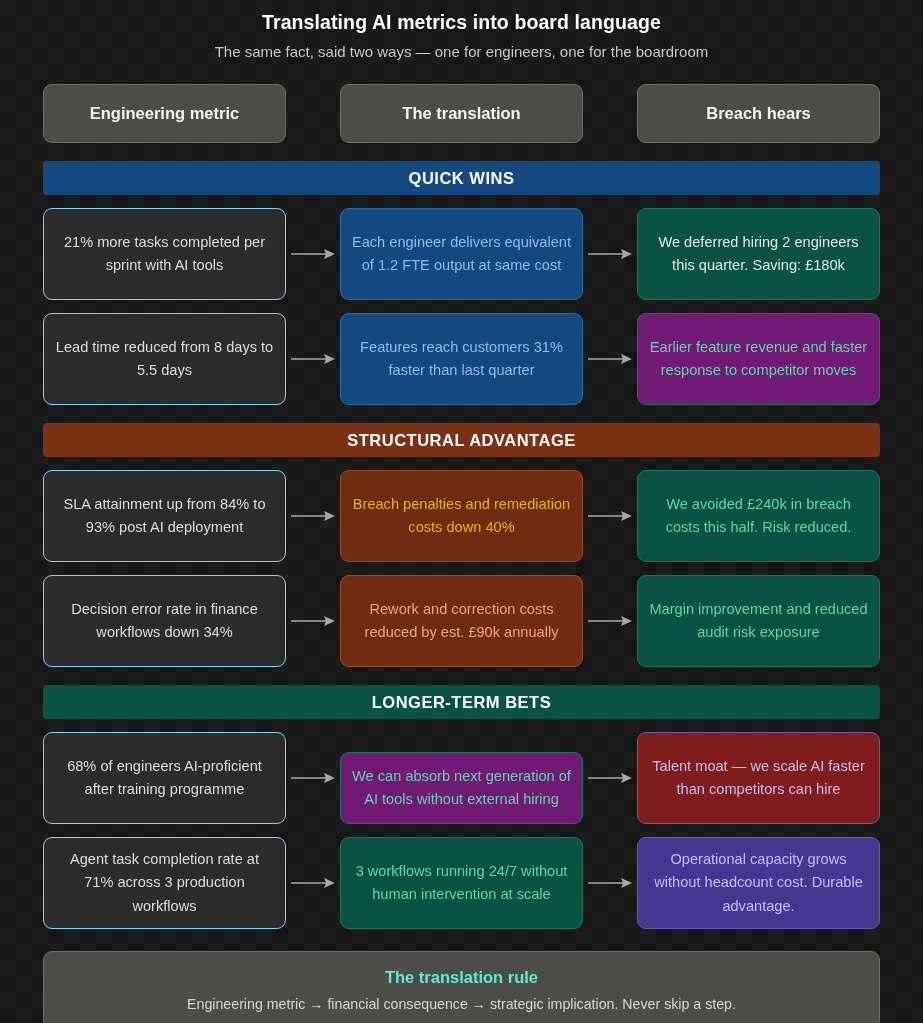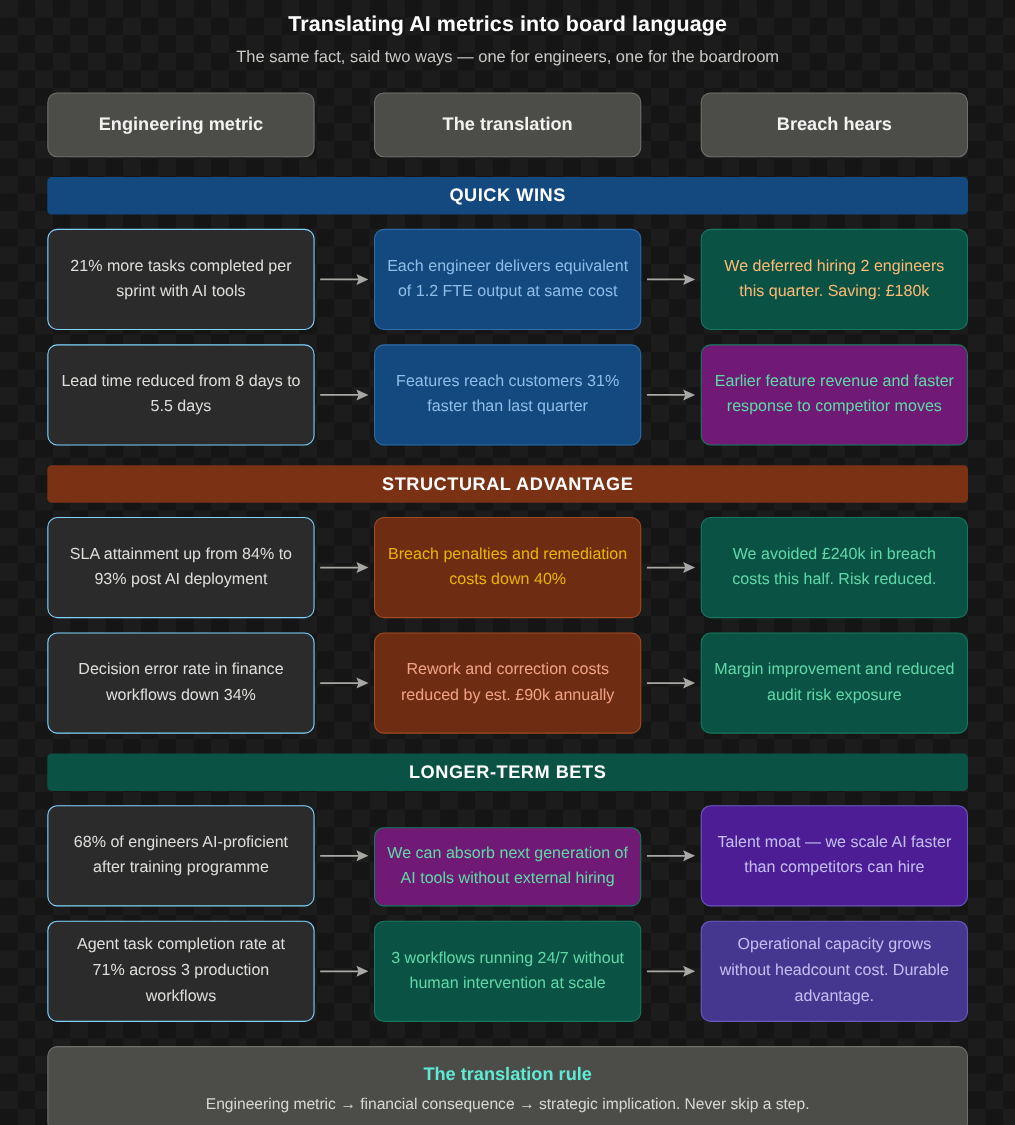--- a/index.html
+++ b/index.html
@@ -168,21 +168,21 @@
             <path d="M44 8 L33 3 L35 8 L33 13 Z" fill="#a8a8a4"></path>
           </svg>
         </div>
         <div class="cell accent" style="background: rgb(20, 73, 127); border-color: rgb(45, 106, 168); color: rgb(143, 188, 232);">Each engineer delivers equivalent of 1.2 FTE output at same cost</div>
         <div class="arrow">
           <svg width="44" height="16" viewBox="0 0 44 16" aria-hidden="true">
             <line x1="0" y1="8" x2="36" y2="8" stroke="#a8a8a4" stroke-width="1.6"></line>
             <path d="M44 8 L33 3 L35 8 L33 13 Z" fill="#a8a8a4"></path>
           </svg>
         </div>
-        <div class="cell accent" style="background: rgb(10, 82, 68); border-color: rgb(20, 120, 95); color: #fdba74;">We deferred hiring 2 engineers this quarter. Saving: £180k</div>
+        <div class="cell accent" style="background: rgb(10, 82, 68); border-color: rgb(20, 120, 95); color: #e5e5e5;">We deferred hiring 2 engineers this quarter. Saving: £180k</div>
       </div>
       <div class="row">
         <div class="cell metric">Lead time reduced from 8 days to 5.5 days</div>
         <div class="arrow">
           <svg width="44" height="16" viewBox="0 0 44 16" aria-hidden="true">
             <line x1="0" y1="8" x2="36" y2="8" stroke="#a8a8a4" stroke-width="1.6"></line>
             <path d="M44 8 L33 3 L35 8 L33 13 Z" fill="#a8a8a4"></path>
           </svg>
         </div>
         <div class="cell accent" style="background: rgb(20, 73, 127); border-color: rgb(45, 106, 168); color: rgb(143, 188, 232);">Features reach customers 31% faster than last quarter</div>
@@ -238,21 +238,21 @@
             <path d="M44 8 L33 3 L35 8 L33 13 Z" fill="#a8a8a4"></path>
           </svg>
         </div>
         <div class="cell accent" style="background: #701a75; border-color: rgb(20, 120, 95); color: rgb(94, 217, 166); margin-top: 20px;">We can absorb next generation of AI tools without external hiring</div>
         <div class="arrow">
           <svg width="44" height="16" viewBox="0 0 44 16" aria-hidden="true">
             <line x1="0" y1="8" x2="36" y2="8" stroke="#a8a8a4" stroke-width="1.6"></line>
             <path d="M44 8 L33 3 L35 8 L33 13 Z" fill="#a8a8a4"></path>
           </svg>
         </div>
-        <div class="cell accent" style="background: #4c1d95; border-color: rgb(106, 89, 189); color: rgb(195, 189, 240);">Talent moat — we scale AI faster than competitors can hire</div>
+        <div class="cell accent" style="background: #7f1d1d; border-color: rgb(106, 89, 189); color: rgb(195, 189, 240);">Talent moat — we scale AI faster than competitors can hire</div>
       </div>
       <div class="row">
         <div class="cell metric">Agent task completion rate at 71% across 3 production workflows</div>
         <div class="arrow">
           <svg width="44" height="16" viewBox="0 0 44 16" aria-hidden="true">
             <line x1="0" y1="8" x2="36" y2="8" stroke="#a8a8a4" stroke-width="1.6"></line>
             <path d="M44 8 L33 3 L35 8 L33 13 Z" fill="#a8a8a4"></path>
           </svg>
         </div>
         <div class="cell accent" style="background: rgb(10, 82, 68); border-color: rgb(20, 120, 95); color: rgb(94, 217, 166);">3 workflows running 24/7 without human intervention at scale</div>

